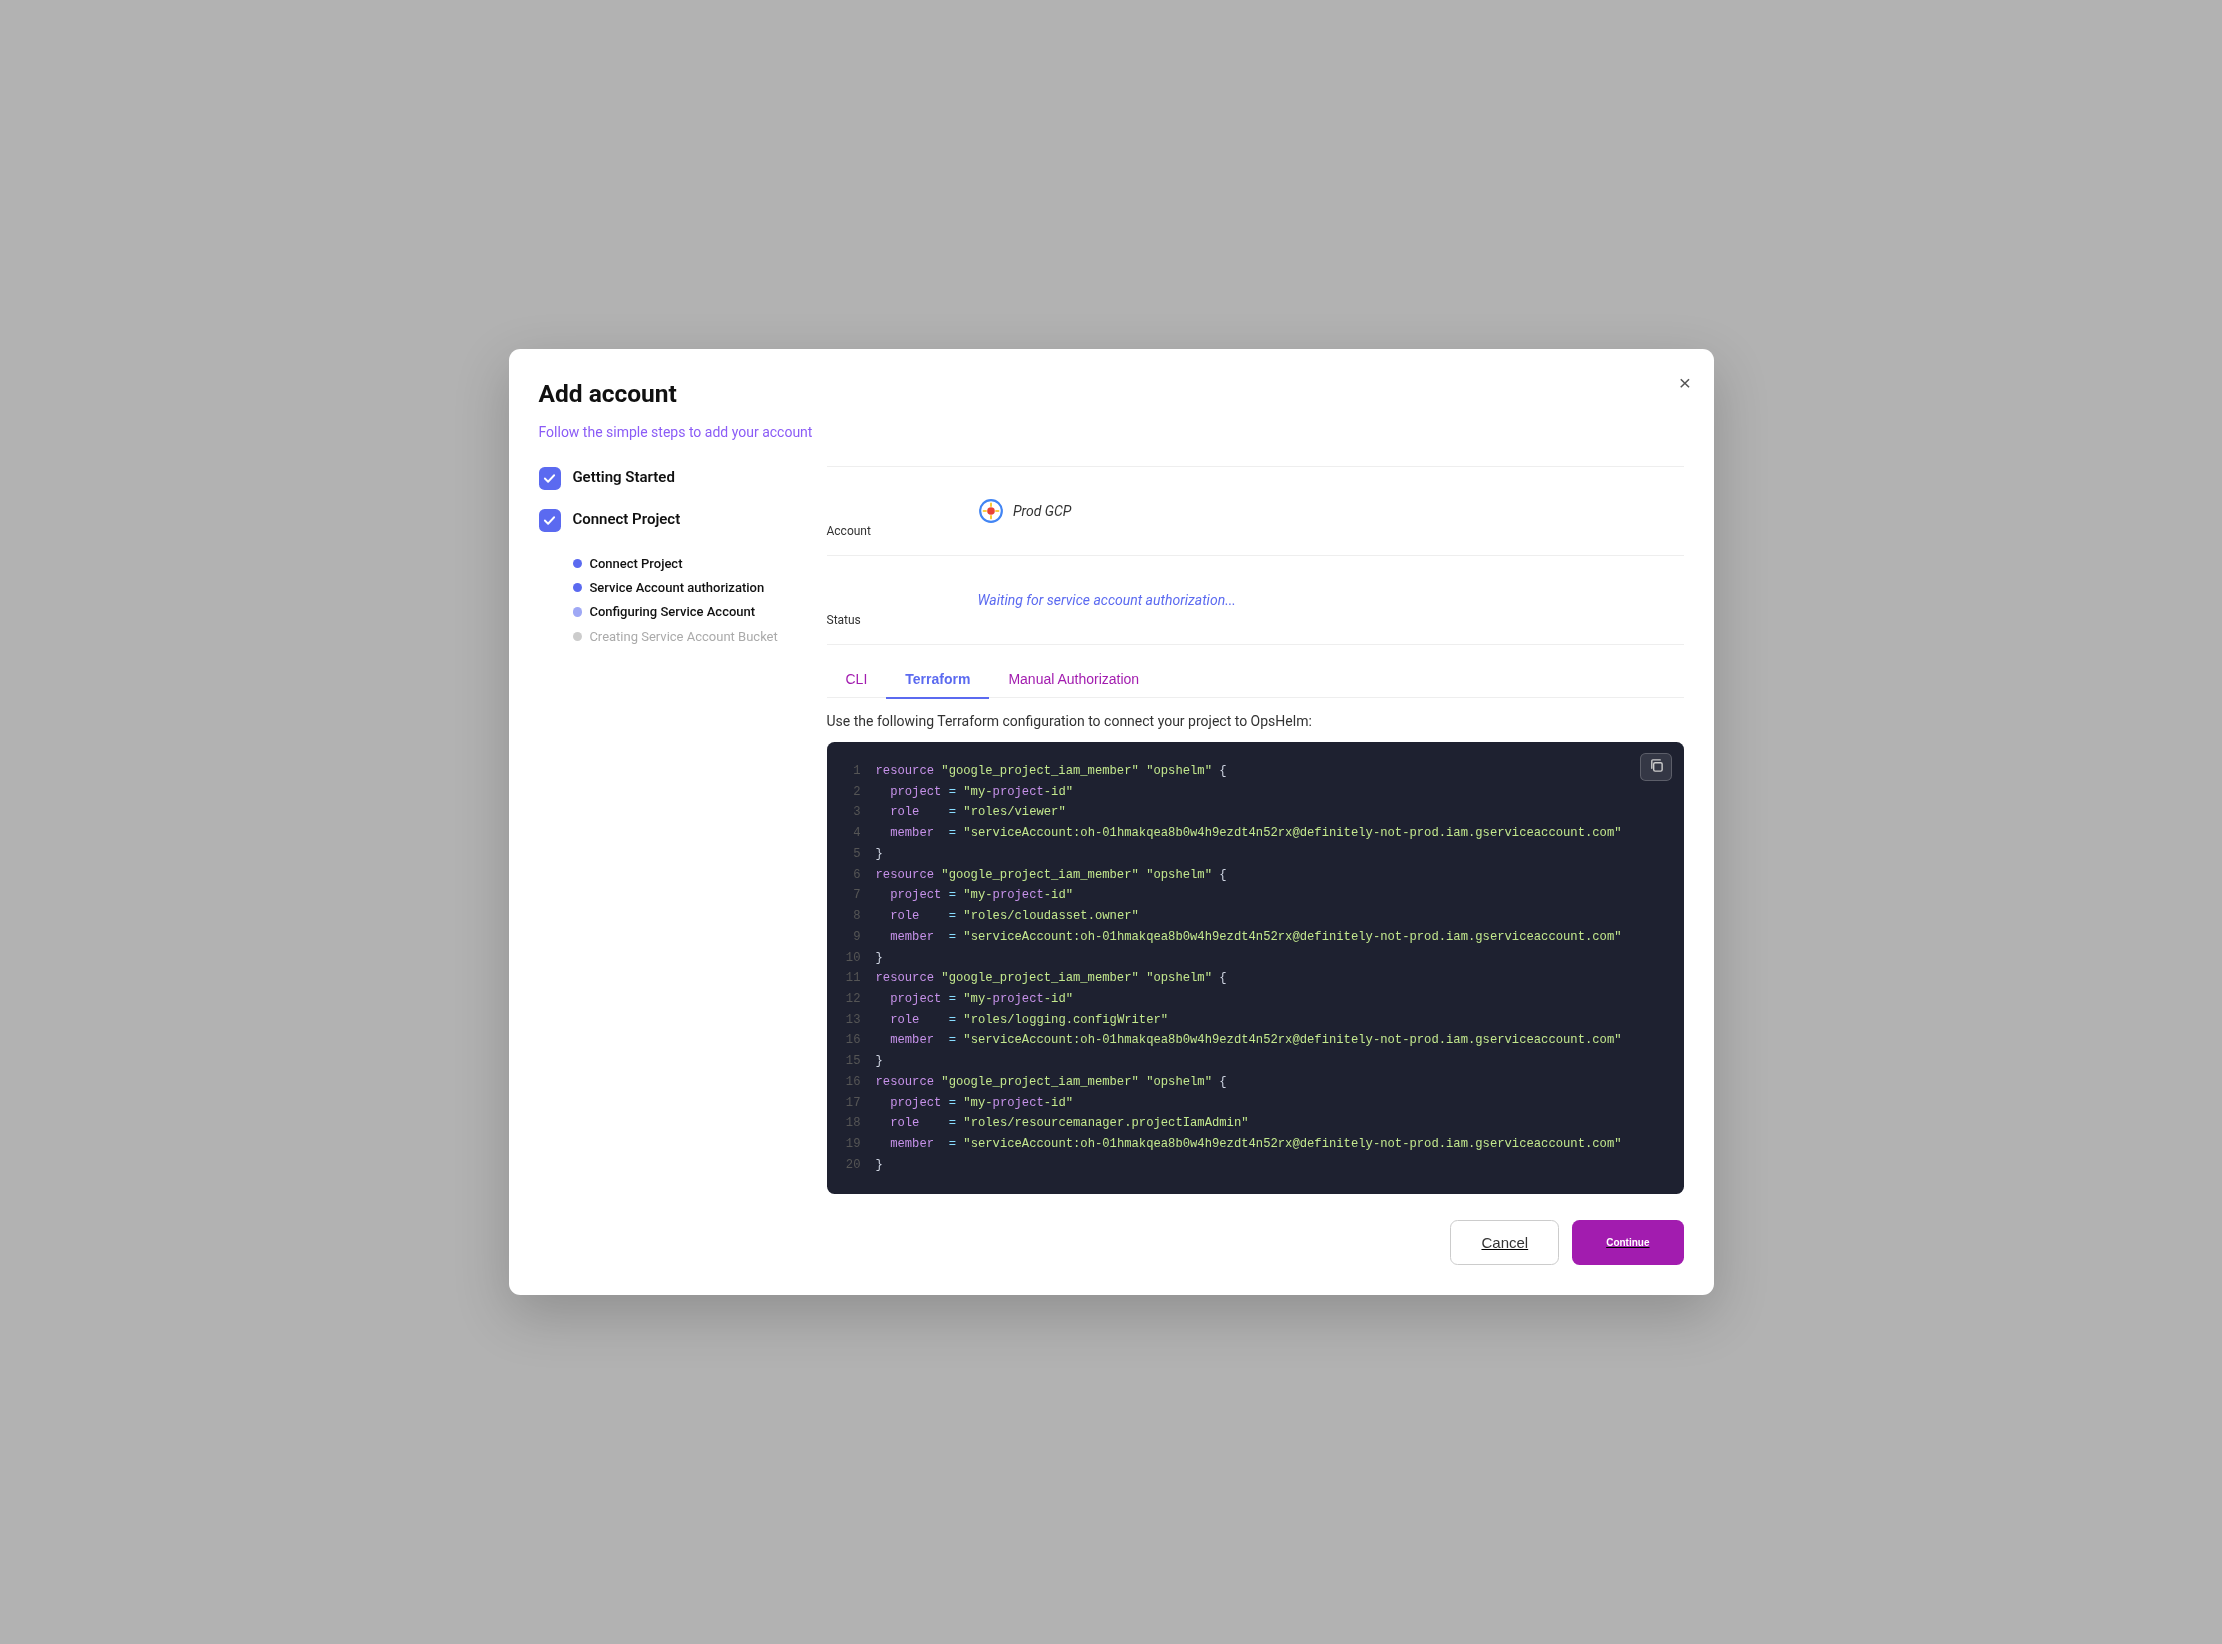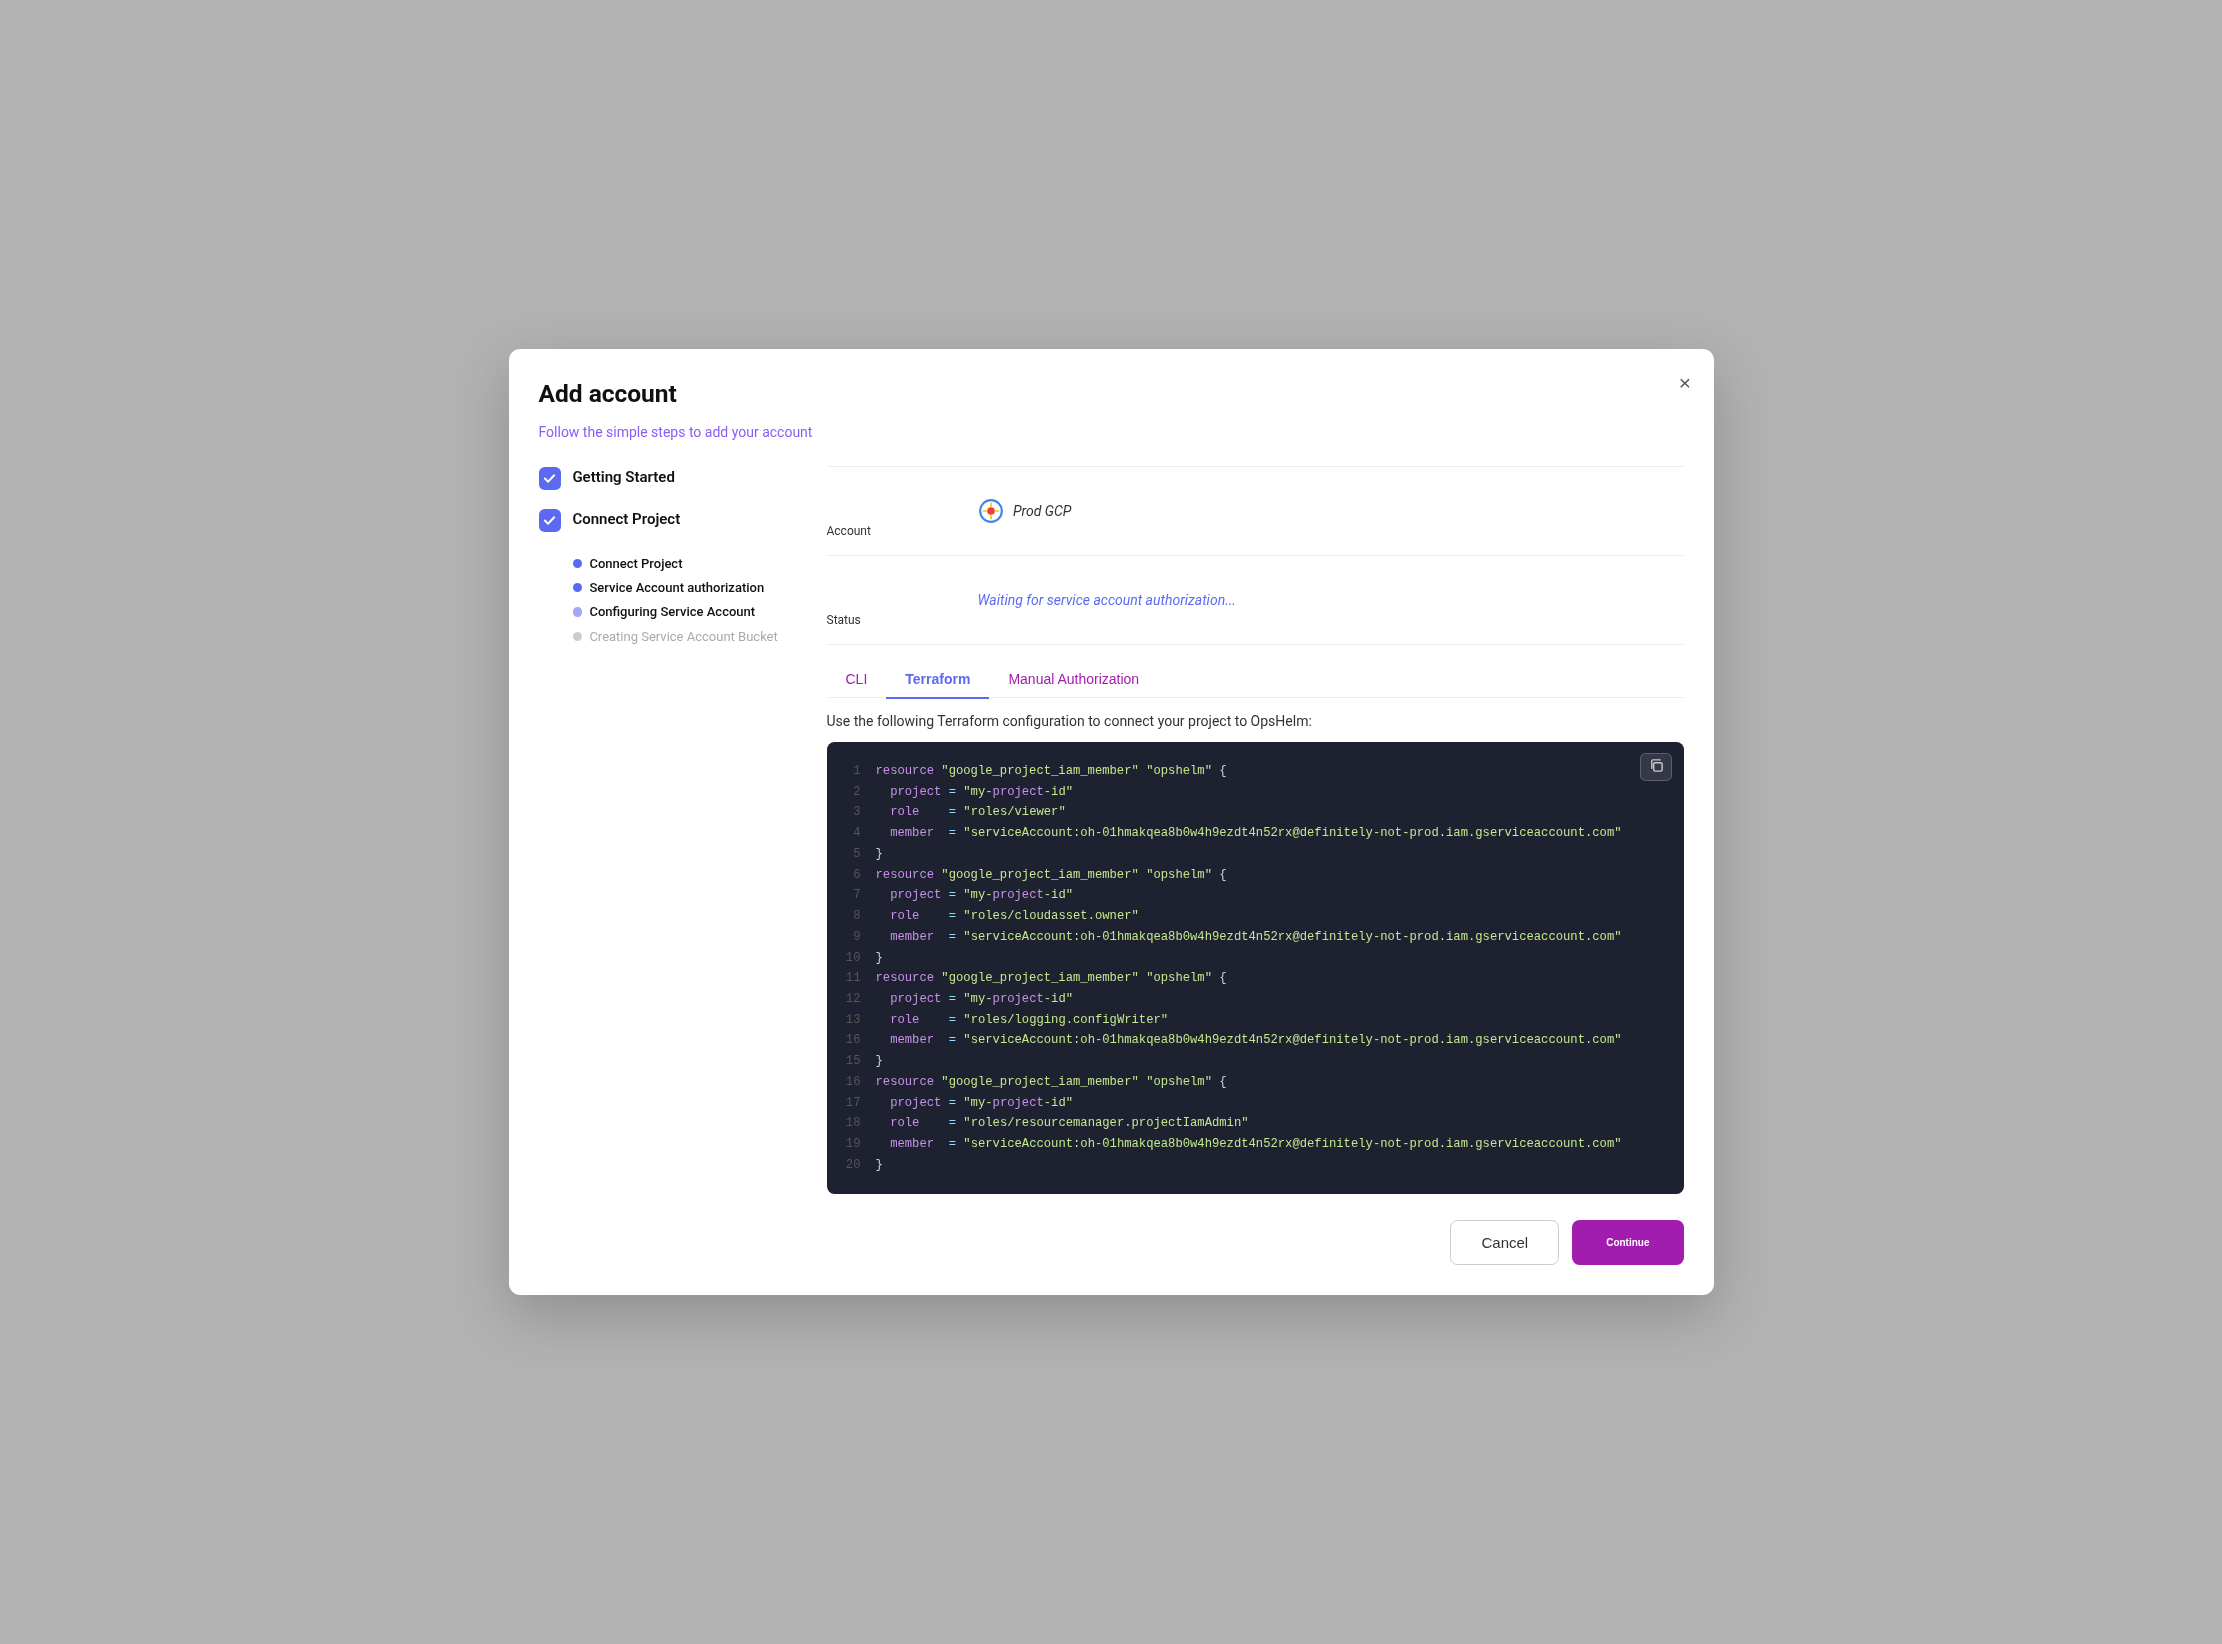--- a/index.html
+++ b/index.html
@@ -222,20 +222,21 @@
     .kw { color: #c792ea; }
     .str { color: #c3e88d; }
     .op { color: #89ddff; }
     .punct { color: #cdd3e0; }
     
     .modal-footer {
       display: flex;
       justify-content: flex-end;
       gap: 13px;
       margin-top: 26px;
+      text-decoration: underline;
     }
     .btn-cancel {
       padding: 13px 30px;
       border: 0.9px solid #ccc;
       border-radius: 7.5px;
       background: #fff;
       font-size: 15px;
       font-weight: 500;
       cursor: pointer;
       color: #333;

